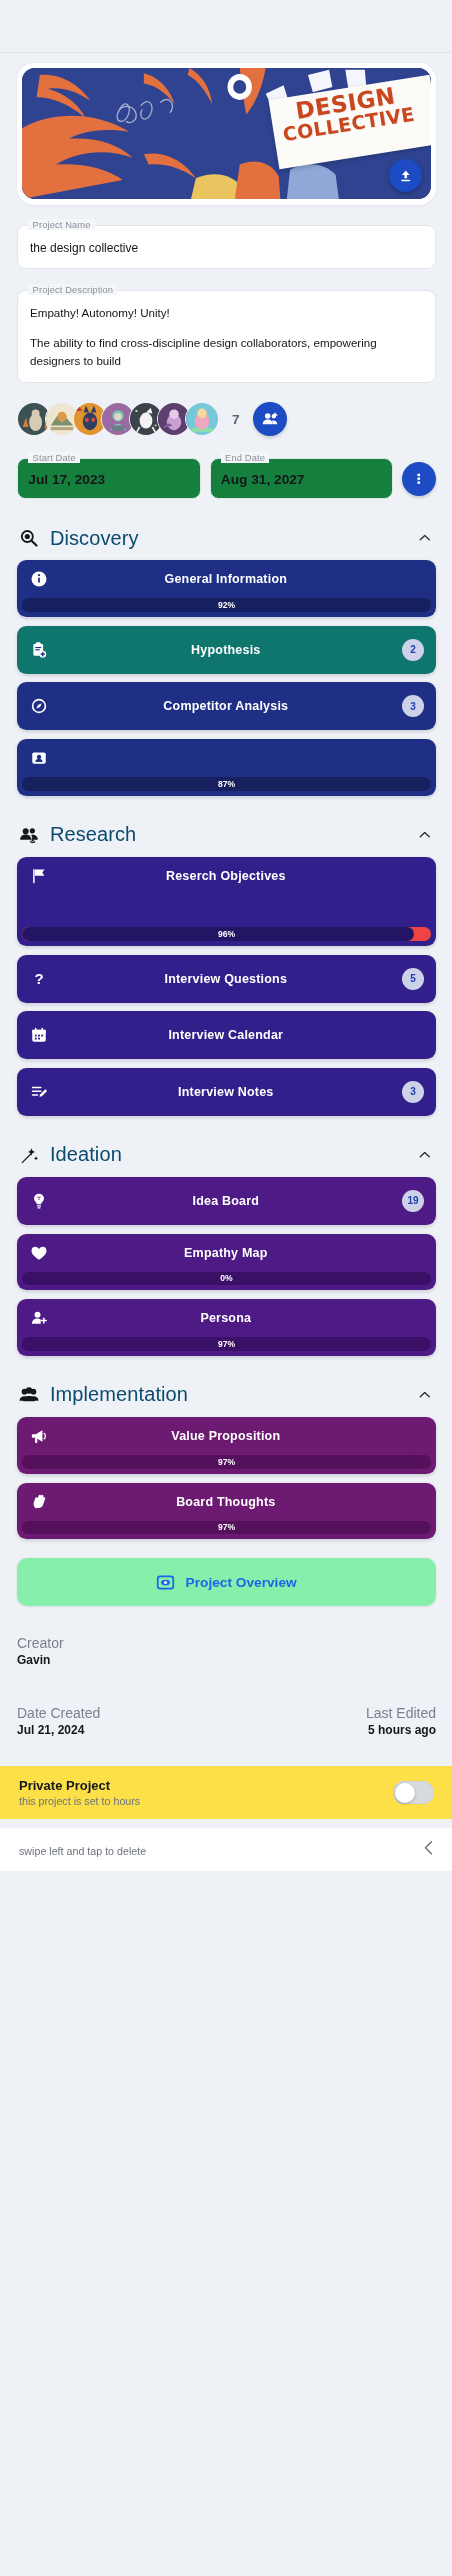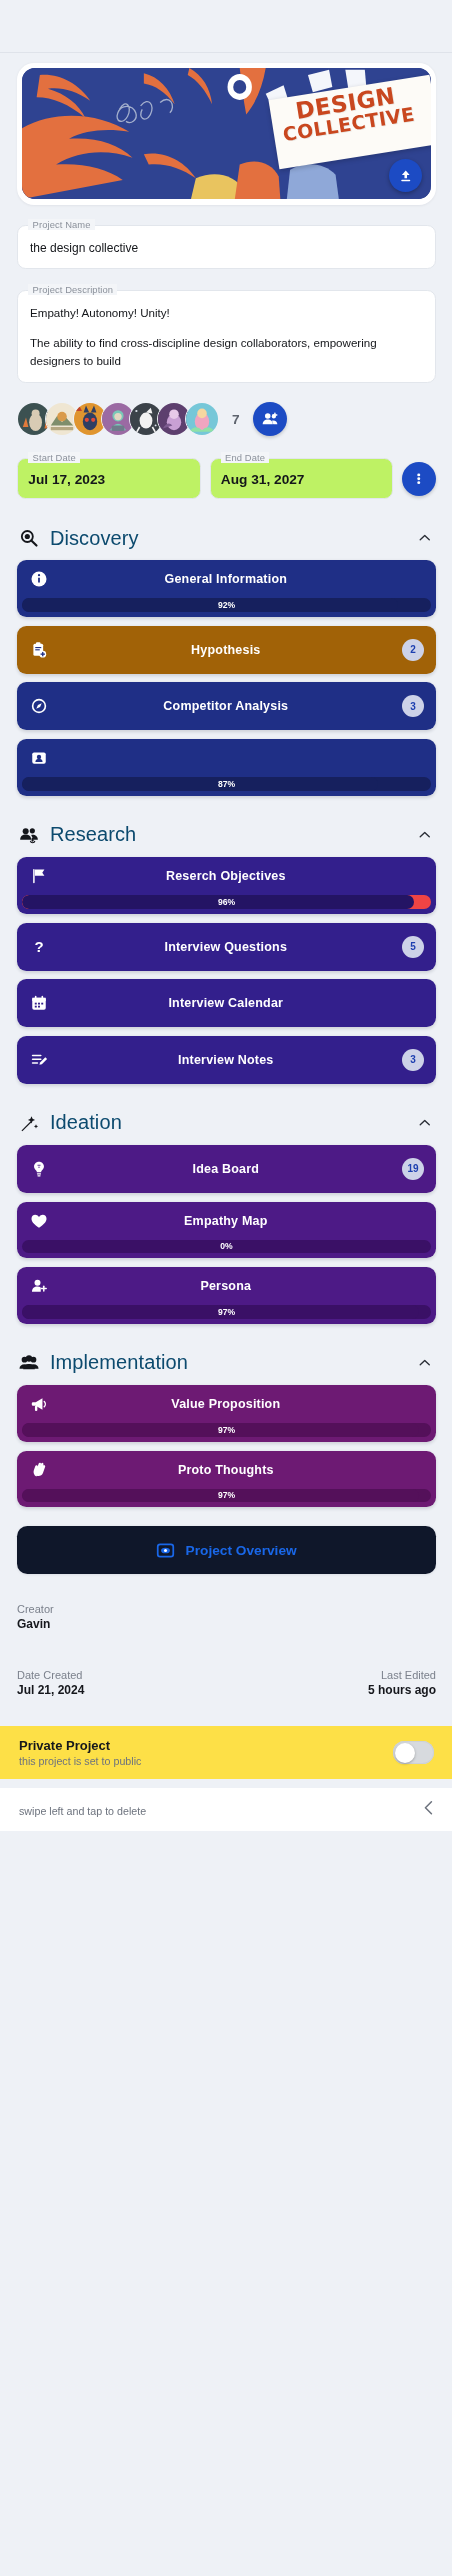--- a/index.html
+++ b/index.html
@@ -114,21 +114,21 @@
     background: #1c4bc4;
     display: flex; align-items: center; justify-content: center;
     box-shadow: 0 1.7px 3.4px rgba(0,0,0,.18);
   }
 
   
   .dates { display: flex; align-items: center; margin: 22px 17px 0 17px; gap: 8.6px; }
   .date-field {
     position: relative;
     flex: 1 1 0;
-    background: #bef264;
+    background: #15803d;
     border: 0.9px solid #e2e6ec;
     border-radius: 8.6px;
     padding: 13px 10.3px 11px 10.3px;
   }
   .date-value { font-size: 13.7px; color: #14161a; font-weight: 600; }
   .fab-info {
     width: 34px; height: 34px; border-radius: 50%;
     background: #1c4bc4; flex: 0 0 auto;
     display: flex; align-items: center; justify-content: center;
     box-shadow: 0 1.7px 3.4px rgba(0,0,0,.18);
@@ -183,32 +183,32 @@
   .progress-fill { position: absolute; left:0; top:0; bottom:0; border-radius: 6.9px; }
   .progress-text {
     position: absolute; inset: 0;
     display: flex; align-items: center; justify-content: center;
     color: #ffffff; font-size: 8.6px; font-weight: bold;
   }
 
   
   .overview-btn {
     margin: 19px 17px 0 17px;
-    background: #0f172a;
+    background: #86efac;
     border-radius: 10.3px;
     height: 48px;
     display: flex; align-items: center; justify-content: center;
     box-shadow: 0 0.9px 2.6px rgba(16,24,40,.08);
   }
   .overview-btn .ic { margin-right: 10.3px; display:flex; }
   .overview-btn .tx { color: #1967e8; font-weight: bold; font-size: 13.7px; }
 
   
   .meta { margin: 29px 17px 0 17px; }
-  .meta-label { font-size: 11px; color: #7b818c; }
+  .meta-label { font-size: 14px; color: #7b818c; }
   .meta-value { font-size: 12px; color: #15171c; font-weight: 600; margin-top: 1.7px; }
   .meta-row { display: flex; justify-content: space-between; margin-top: 38px; }
   .meta-right { text-align: right; }
 
   
   .row-band { margin-top: 29px; background: #fde047; }
   .setting-row {
     display: flex; align-items: center;
     padding: 12px 19px;
   }
@@ -427,21 +427,21 @@
                 </svg>
               </span>
               <span class="card-label">General Information</span>
               <span class="card-spacer"></span>
             </div>
             <div class="progress" style="background:#16205e">
               <div class="progress-fill" style="width:92%;background:#16205e"></div>
               <div class="progress-text">92%</div>
             </div>
           </div>
-          <div class="card" style="background: #a16207;">
+          <div class="card" style="background: #0f766e;">
             <div class="card-row">
               <span class="card-icon">
                 <svg width="18" height="18" viewBox="0 0 24 24">
                   <rect x="4.5" y="3.5" width="13" height="16" rx="2" fill="#ffffff"></rect>
                   <rect x="8" y="1.6" width="6" height="3.4" rx="1.3" fill="#ffffff"></rect>
                   <rect x="7" y="8" width="8" height="1.5" fill="#1f2f86"></rect>
                   <rect x="7" y="11" width="6" height="1.5" fill="#1f2f86"></rect>
                   <circle cx="17" cy="17.5" r="4.6" fill="#ffffff"></circle>
                   <rect x="16.1" y="14.6" width="1.8" height="5.8" fill="#1f2f86"></rect>
                   <rect x="14.1" y="16.6" width="5.8" height="1.8" fill="#1f2f86"></rect>
@@ -493,21 +493,21 @@
               <rect x="15" y="15.4" width="2.6" height="4.6" rx="1.3" fill="#15171c"></rect>
               <path d="M13.6 19 a2.8 2.8 0 0 0 5.5 0" stroke="#15171c" stroke-width="1.3" fill="none"></path>
             </svg>
           </span>
           <span class="section-title">Research</span>
           <span class="chev"><svg width="15.5" height="15.5" viewBox="0 0 24 24">
               <path d="M5 15 L12 8.4 L19 15" fill="none" stroke="#2a2e36" stroke-width="2.1" stroke-linecap="round" stroke-linejoin="round"></path>
             </svg></span>
         </div>
         <div class="cards">
-          <div class="card" style="background: rgb(51, 31, 140);">
+          <div class="card" style="background: rgb(51, 31, 140); gap: 32px;">
             <div class="card-row">
               <span class="card-icon">
                 <svg width="18" height="18" viewBox="0 0 24 24">
                   <rect x="4.2" y="2.6" width="2" height="19" rx="1" fill="#ffffff"></rect>
                   <path d="M6.6 3.4 h12.6 l-2.8 4.2 2.8 4.2 H6.6 Z" fill="#ffffff"></path>
                 </svg>
               </span>
               <span class="card-label">Reserch Objectives</span>
               <span class="card-spacer"></span>
             </div>
@@ -663,21 +663,21 @@
               <div class="progress-text">97%</div>
             </div>
           </div>
           <div class="card" style="background: rgb(109, 26, 115);">
             <div class="card-row">
               <span class="card-icon">
                 <svg width="18" height="18" viewBox="0 0 24 24">
                   <path d="M8.4 20.6 c-3 -1.6 -4.4 -5.2 -3.3 -8.4 l2 -5.6 c.3 -.9 1.2 -1.3 2 -1 c.9 .3 1.3 1.2 1 2l-1.1 3.1 l2.6 -7.4 c.3 -.9 1.2 -1.3 2 -1 c.9 .3 1.3 1.2 1 2 l-2 5.7 l2.3 -6.5 c.3 -.9 1.2 -1.3 2 -1 c.9 .3 1.3 1.2 1 2 l-2.3 6.5 l1.6 -4.5 c.3 -.9 1.2 -1.3 2 -1 c.9 .3 1.3 1.2 1 2 l-2.8 8 c-1.2 3.4 -4.9 5.3 -8.3 4.1z" fill="#ffffff"></path>
                 </svg>
               </span>
-              <span class="card-label">Proto Thoughts</span>
+              <span class="card-label">Board Thoughts</span>
               <span class="card-spacer"></span>
             </div>
             <div class="progress" style="background:#54105a">
               <div class="progress-fill" style="width:97%;background:#54105a"></div>
               <div class="progress-text">97%</div>
             </div>
           </div>
         </div>
       </div>
     </div>
@@ -705,21 +705,21 @@
         <div class="meta-label">Last Edited</div>
         <div class="meta-value">5 hours ago</div>
       </div>
     </div>
   </div>
 
   <div class="row-band">
     <div class="setting-row">
       <div class="setting-main">
         <div class="setting-title">Private Project</div>
-        <div class="setting-sub">this project is set to public</div>
+        <div class="setting-sub">this project is set to hours</div>
       </div>
       <div class="toggle">
         <div class="knob"></div>
       </div>
     </div>
   </div>
 
   <div class="delete-band">
     <div class="setting-row">
       <div class="setting-main">

